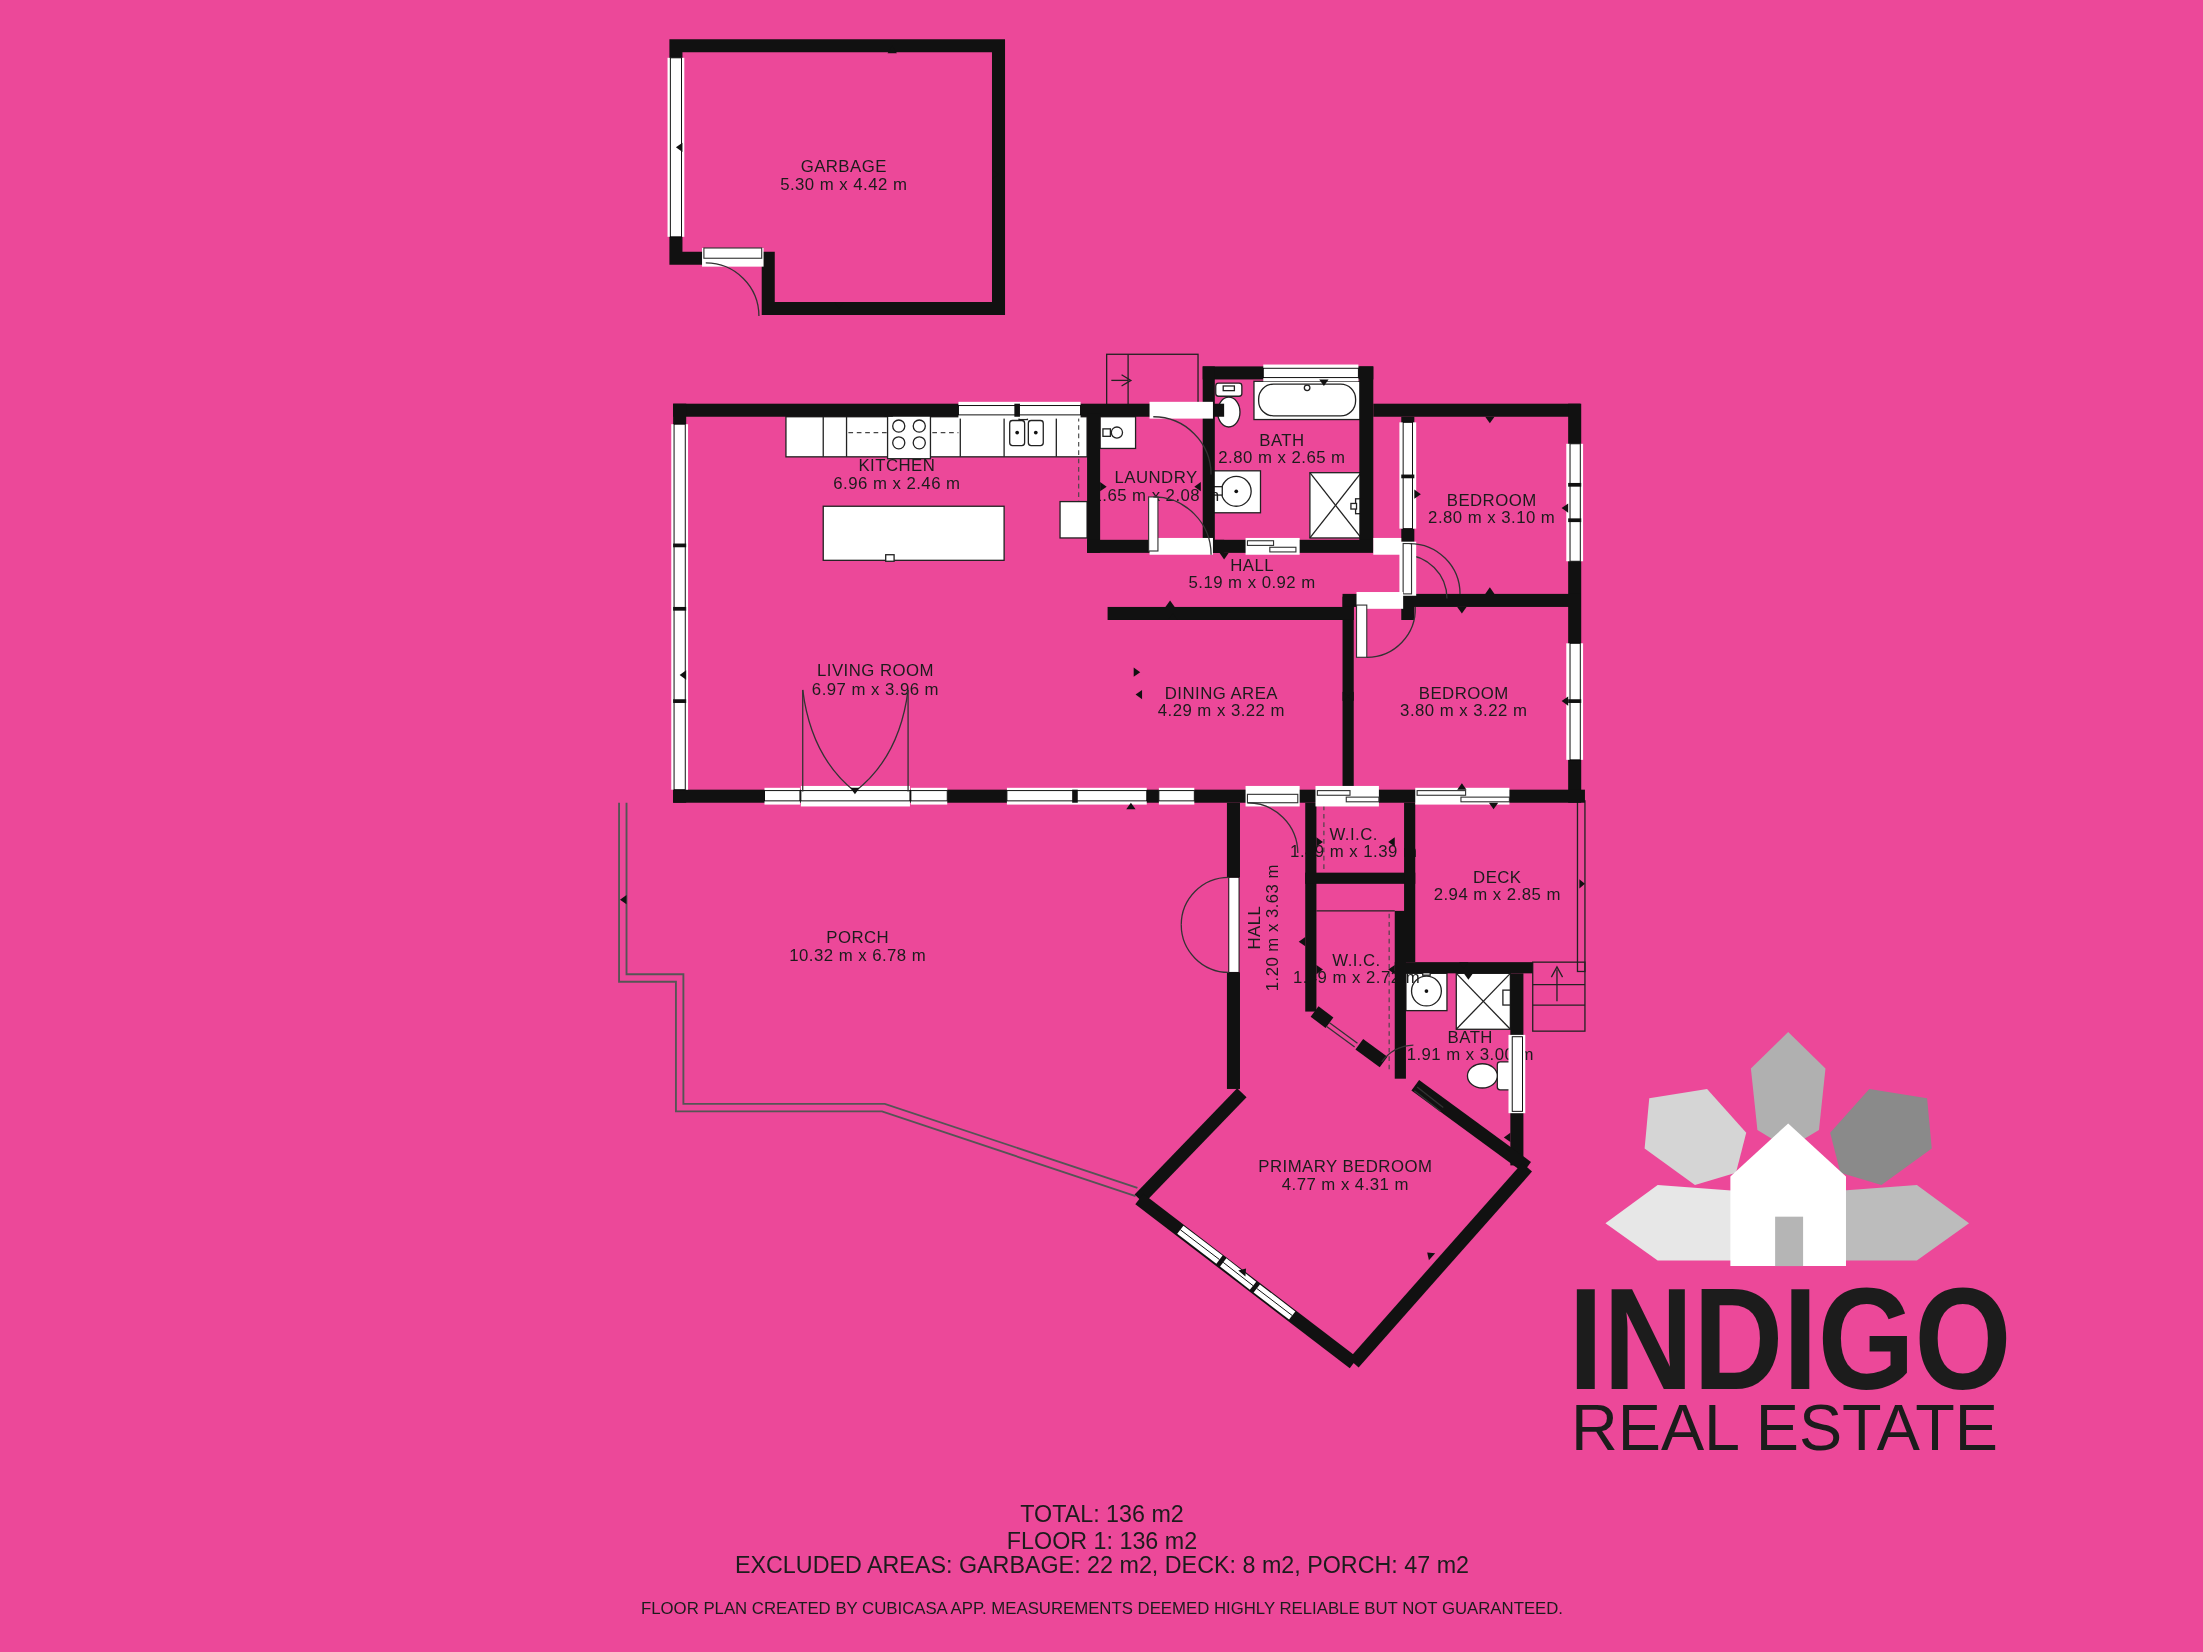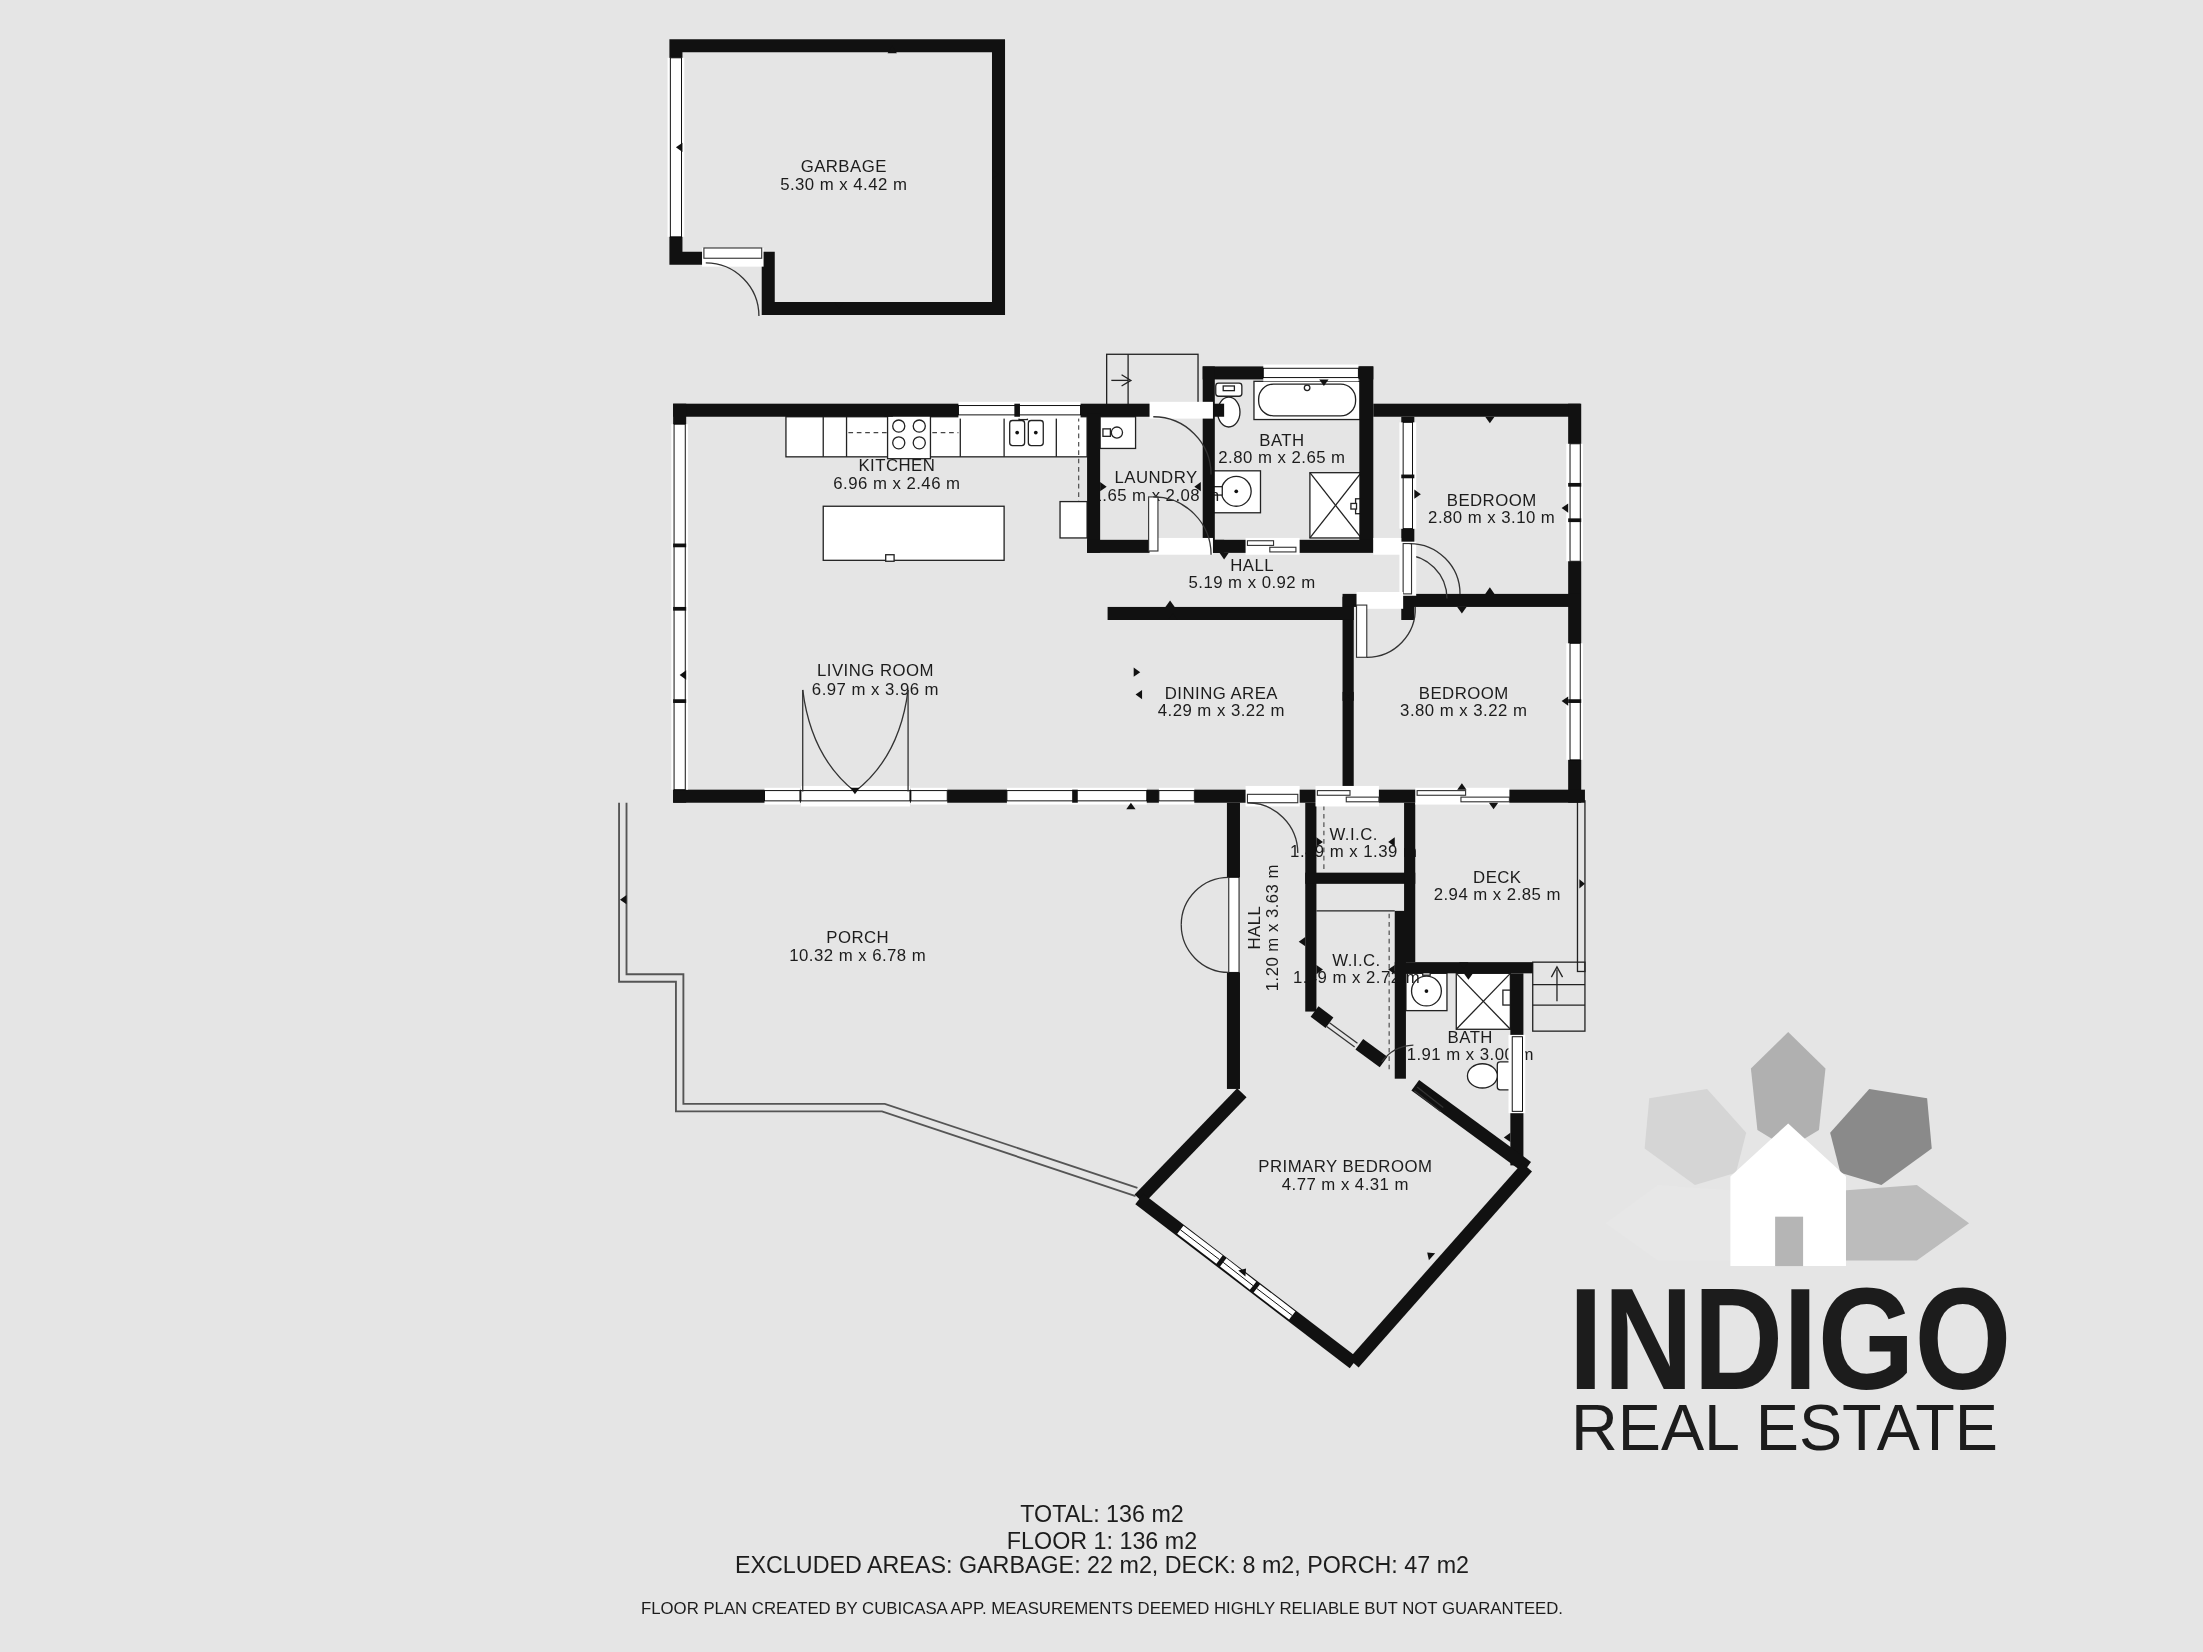--- a/index.html
+++ b/index.html
@@ -1,16 +1,16 @@
 <!DOCTYPE html>
 <html style="font-size:15px"><head>
 <meta charset="utf-8">
 <style>
   html,body{margin:0;padding:0;background:#ffffff;}
-  .stage{position:relative;width:2204px;height:1653px;background:#e5e5e5;overflow:hidden;
+  .stage{position:relative;width:2204px;height:1653px;background:#ec4899;overflow:hidden;
          font-family:"Liberation Sans", sans-serif;}
   svg{position:absolute;left:0;top:0;}
   text{fill:#1c1c1c;}
   .room-name,.room-dims{font-size:18px;letter-spacing:0.5px;}
   .footer-line{font-size:25px;}
   .footer-small{font-size:18px;}
   .wall{fill:#111111;}
   .wline{stroke:#111111;stroke-width:14;fill:none;}
   .fx{stroke:#222222;stroke-width:1.4;fill:#ffffff;}
   .fxl{stroke:#222222;stroke-width:1.4;fill:none;}

